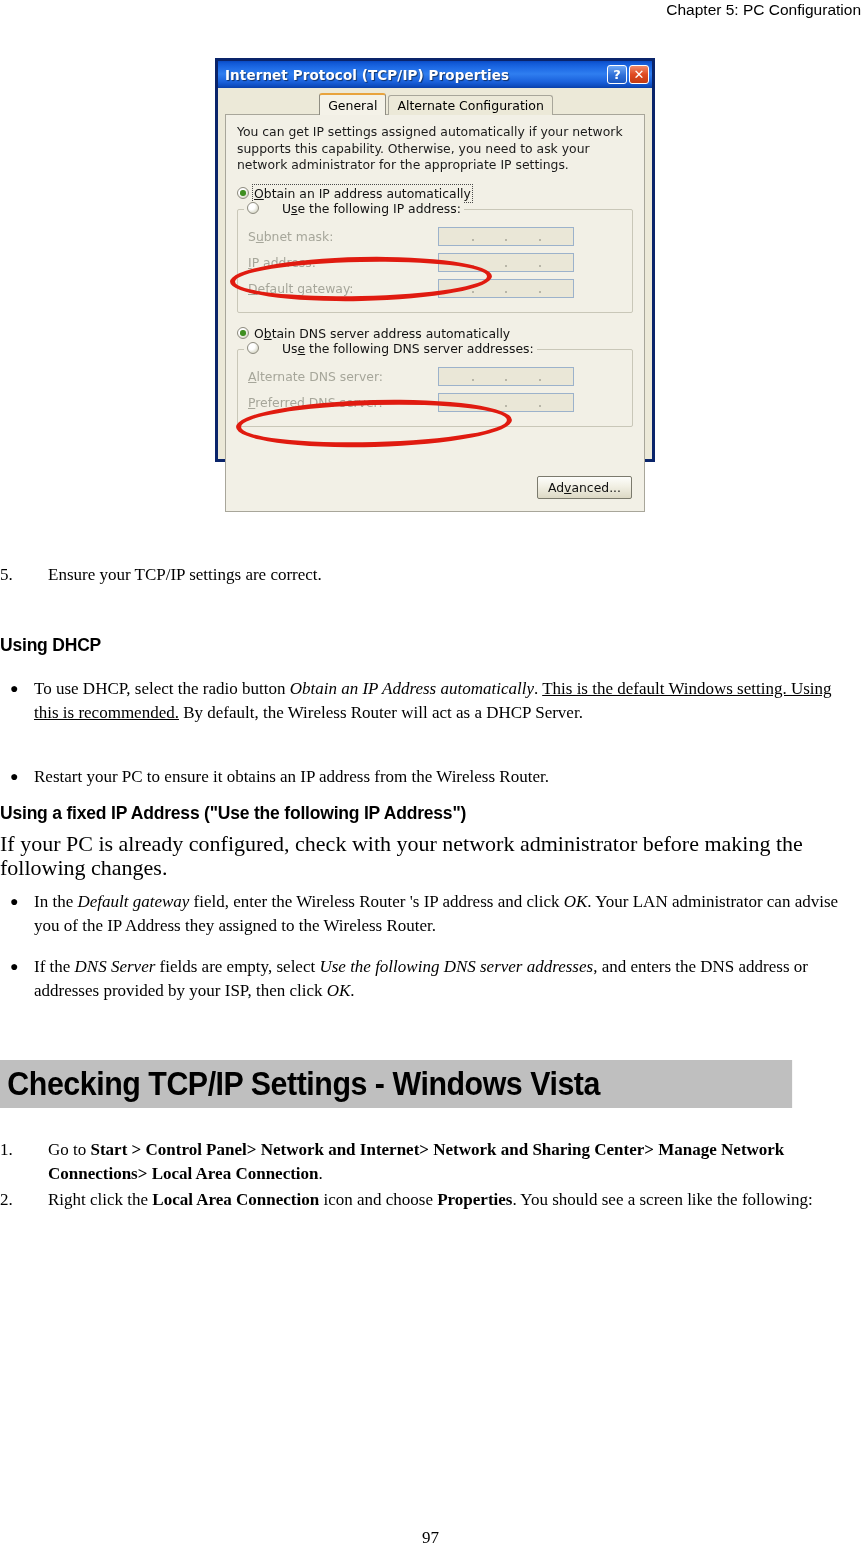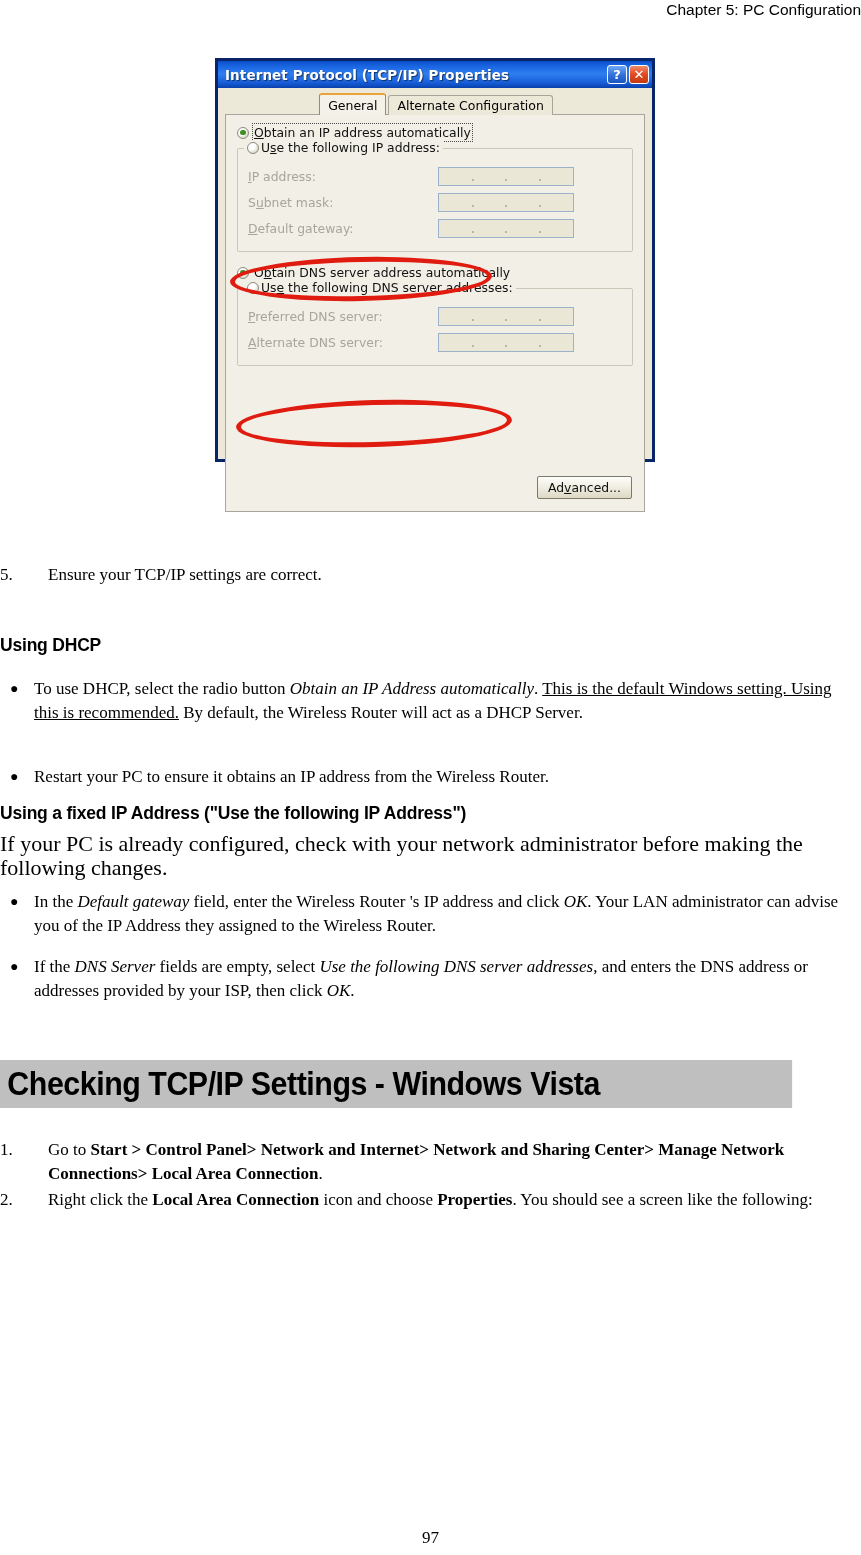--- a/index.html
+++ b/index.html
@@ -175,21 +175,21 @@
     border-radius: 2px;
     margin-top: 7px;
     padding: 14px 10px 10px 10px;
     box-sizing: border-box;
   }
   .group-legend {
     position: absolute;
     top: -9px; left: 6px;
     background: #f2f0e6;
     padding: 0 3px;
-    display: flex; align-items: center; gap: 2px;
+    display: flex; align-items: center; gap: 23px;
     font-size: 12.4px;
     color: #111;
   }
   .field-row {
     display: flex;
     align-items: center;
     height: 26px;
   }
   .field-label {
     width: 190px;
@@ -355,52 +355,53 @@
 
   <div class="dialog-body">
 
     <div class="tabstrip">
       <div class="tab active">General</div>
       <div class="tab">Alternate Configuration</div>
     </div>
 
     <div class="tab-panel">
 
+      <div class="intro">You can get IP settings assigned automatically if your network supports this capability. Otherwise, you need to ask your network administrator for the appropriate IP settings.</div>
 
       <div class="radio-row">
         <span class="radio on"></span>
         <span class="radio-label focus-box">
           <u>O</u><span title="Obtain an IP address automatically">btain an IP address automatically</span>
         </span>
       </div>
 
       <div class="groupbox">
         <div class="group-legend">
           <span class="radio"></span>
           <span>U<u>s</u>e the following IP address:</span>
         </div>
 
         <div class="field-row">
-          <div class="field-label"><u>I</u>P address:</div>
+          <div class="field-label">S<u>u</u>bnet mask:</div>
           <div class="ip-input">
             <span class="seg">
                 <i class="dot"></i>
               </span>
             <span class="seg">
                 <i class="dot"></i>
               </span>
             <span class="seg">
                 <i class="dot"></i>
               </span>
             <span class="seg"></span>
           </div>
         </div>
 
         <div class="field-row">
-          <div class="field-label">S<u>u</u>bnet mask:</div>
+          <div class="field-label"><u>I</u>P address:</div>
           <div class="ip-input">
             <span class="seg">
                 <i class="dot"></i>
               </span>
             <span class="seg">
                 <i class="dot"></i>
               </span>
             <span class="seg">
                 <i class="dot"></i>
               </span>
@@ -430,37 +431,37 @@
         <span class="radio-label">O<u>b</u>tain DNS server address automatically</span>
       </div>
 
       <div class="groupbox">
         <div class="group-legend">
           <span class="radio"></span>
           <span>Us<u>e</u> the following DNS server addresses:</span>
         </div>
 
         <div class="field-row">
-          <div class="field-label"><u>P</u>referred DNS server:</div>
+          <div class="field-label"><u>A</u>lternate DNS server:</div>
           <div class="ip-input">
             <span class="seg">
                 <i class="dot"></i>
               </span>
             <span class="seg">
                 <i class="dot"></i>
               </span>
             <span class="seg">
                 <i class="dot"></i>
               </span>
             <span class="seg"></span>
           </div>
         </div>
 
         <div class="field-row">
-          <div class="field-label"><u>A</u>lternate DNS server:</div>
+          <div class="field-label"><u>P</u>referred DNS server:</div>
           <div class="ip-input">
             <span class="seg">
                 <i class="dot"></i>
               </span>
             <span class="seg">
                 <i class="dot"></i>
               </span>
             <span class="seg">
                 <i class="dot"></i>
               </span>

